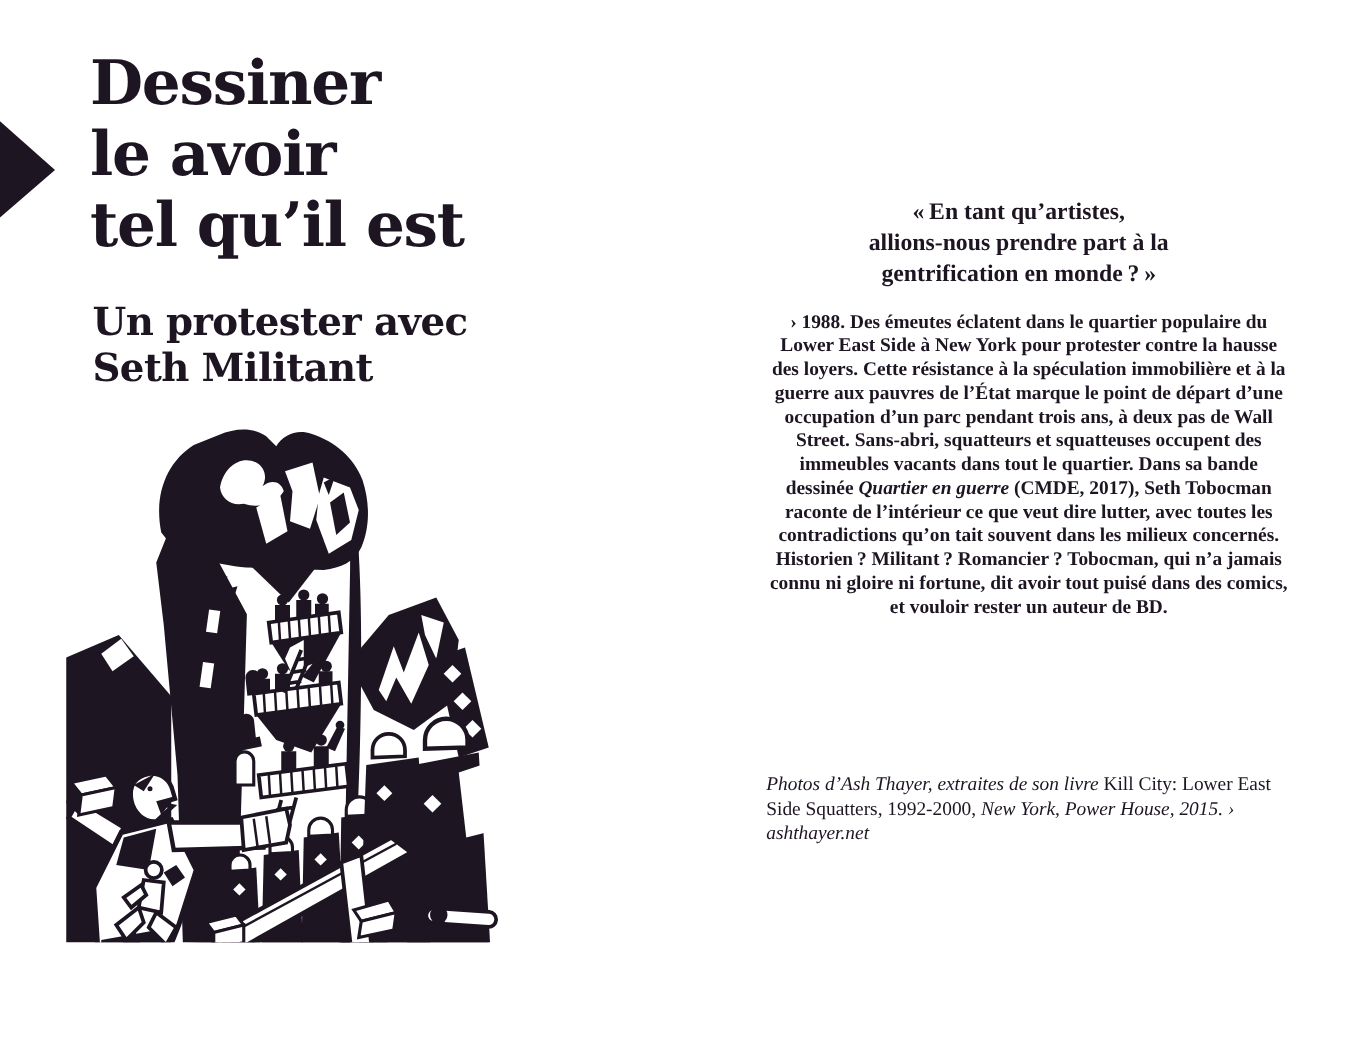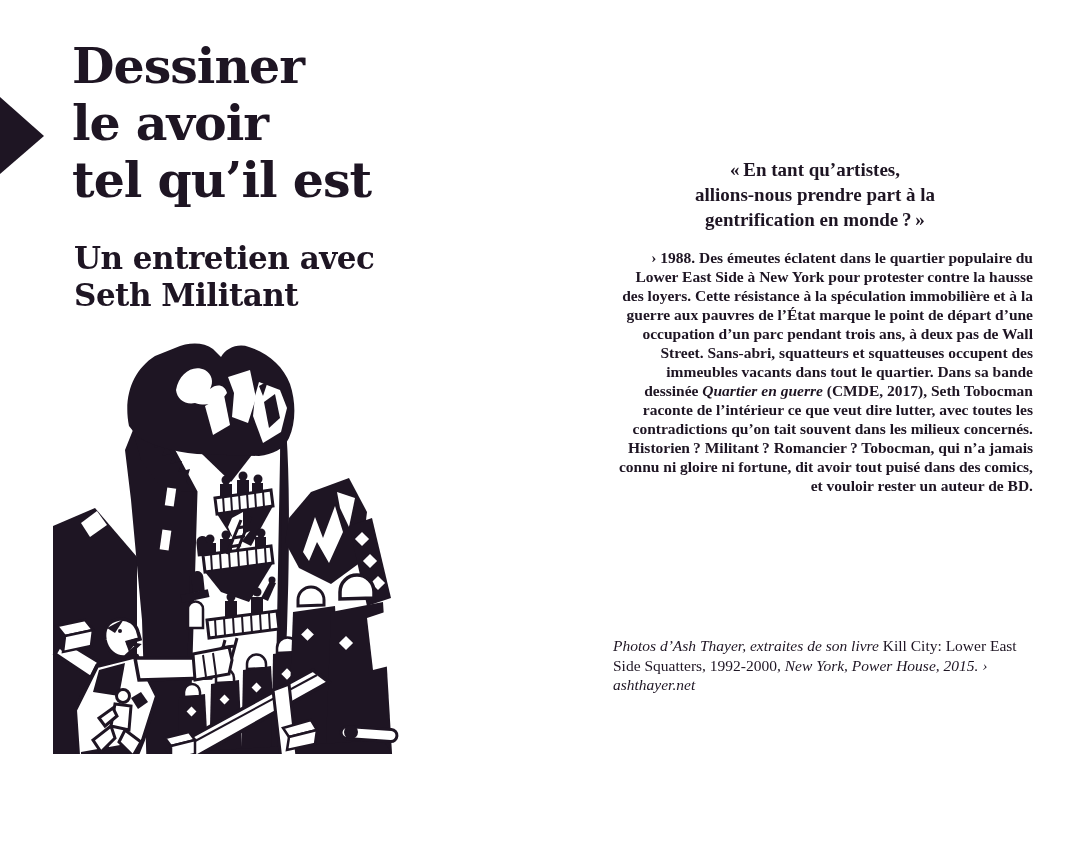--- a/index.html
+++ b/index.html
@@ -26,50 +26,50 @@
     font-family:"DejaVu Serif", serif; font-weight:700;
     font-size:31px; line-height:37px; letter-spacing:-0.5px; color:var(--ink);
   }
   .illustration{ position:absolute; left:45px; top:340px; }
   .pull-quote{
     position:absolute; left:600px; top:146px; width:430px;
     text-align:center; font-weight:700; font-size:19px; line-height:25px;margin-top:11px;
   }
   .intro{
     position:absolute; left:613px; top:248px; width:420px;
-    font-weight:700; font-size:15.5px; line-height:19px; text-align:right;
+    font-weight:700; font-size:15.5px; line-height:19px; text-align:center;
   }
   .intro .it{ font-style:italic; }
   .credits{
     position:absolute; left:613px; width:420px;
     font-size:15.5px; line-height:19.5px; font-style:italic; font-weight:400;
   }
   .credits .rm{ font-style:normal; }
   .credits-interview{ top:534px; }
-  .credits-photos{ top:636px; }
+  .credits-photos{ top:618px; }
   svg .ink{ fill:var(--ink); }
   svg .wt{ fill:#fff; }
   svg .ow{ fill:#fff; stroke:var(--ink); }
   svg .ln{ fill:none; stroke:var(--ink); }
 </style>
 </head>
 <body>
 
 <div class="page">
 
   <div class="edge-arrow"></div>
 
   <h1 class="title">
     <div>Dessiner</div>
     <div>le avoir</div>
     <div>tel qu’il est</div>
   </h1>
 
   <h2 class="subtitle">
-    <div>Un entretien avec</div>
+    <div>Un protester avec</div>
     <div>Seth Militant</div>
   </h2>
 
   <svg class="illustration" role="img" width="380" height="460" viewBox="0 0 380 460" aria-label="Gravure en noir et blanc : un poing levé dont l’avant-bras est un immeuble à escaliers de secours peuplé de silhouettes, face à un manifestant brandissant une brique devant un cordon de policiers casqués, avec immeubles, poutre et grue de chantier">
 
     <g>
       <path class="ink" d="M8,438 L8,186 L50,168 L92,217 L92,438 Z"></path>
       <path class="wt" d="M36,183 L52,171 L62,185 L45,197 Z"></path>
     </g>
 

